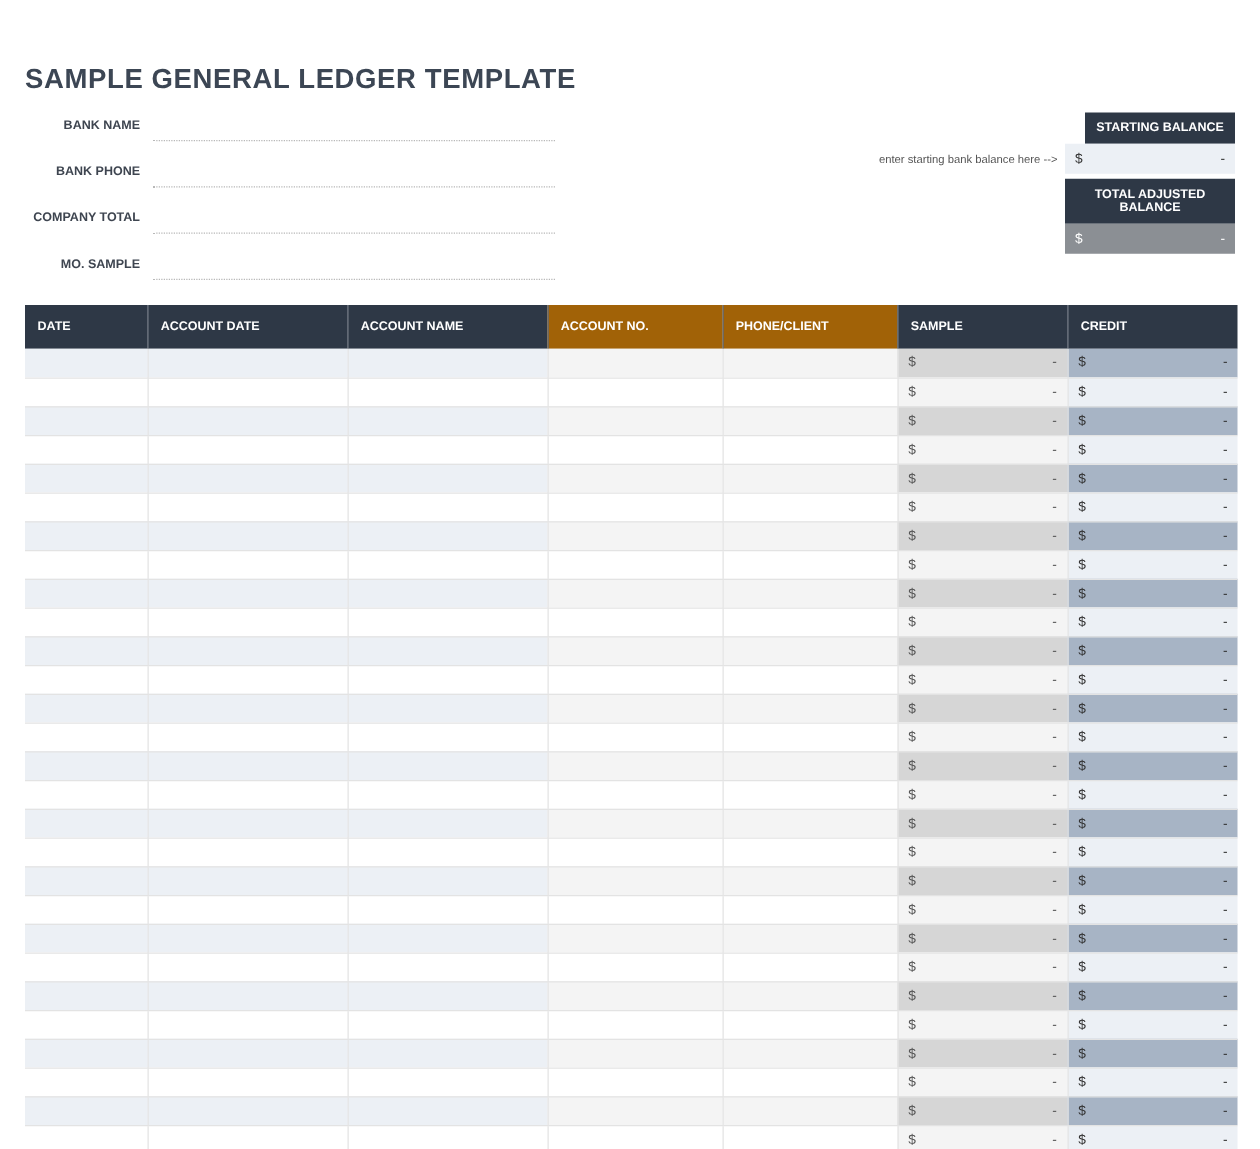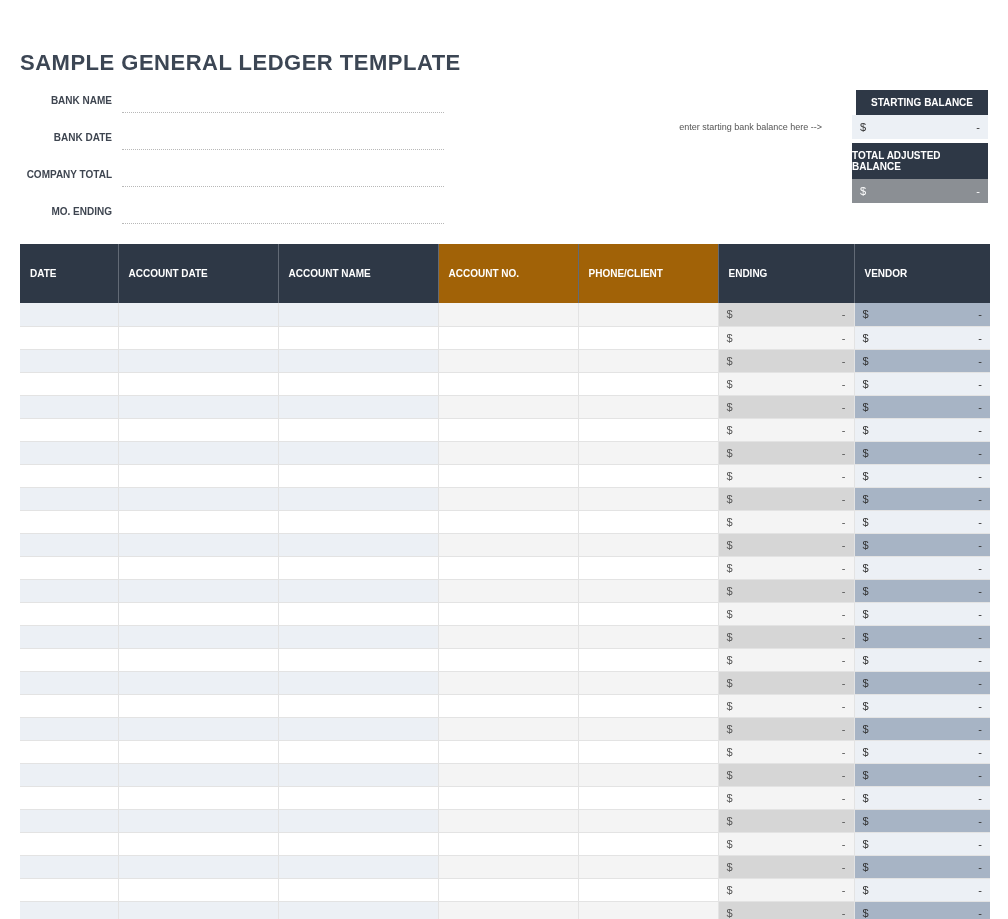--- a/index.html
+++ b/index.html
@@ -4,29 +4,29 @@
 <style>
   * { box-sizing: border-box; margin: 0; padding: 0; }
   body { font-family: Arial, Helvetica, sans-serif; background: #fff; padding: 16px 20px; width: 1008px; }
   .title { font-size: 22px; font-weight: 700; letter-spacing: .5px; color: #3c4654; margin-bottom: 14px; margin-top: 34px; }
   .top-area { display: flex; gap: 0; margin-bottom: 20px; }
   .info-block { display: grid; grid-template-columns: 102px 322px; row-gap: 14px; }
   .info-label { font-size: 10px; font-weight: 700; color: #3e4550; text-align: right; padding: 5px 10px 5px 0; }
   .info-input { border-bottom: 1px dotted #b8b8b8; height: 23px; }
   .spacer { flex: 1; }
   .right-block { display: flex; flex-direction: column; align-items: flex-end; }
-  .hint-row { display: flex; align-items: center; gap: 24px; }
+  .hint-row { display: flex; align-items: center; }
   .hint { font-size: 9px; color: #555; padding-right: 6px; text-align: right; }
-  .bal-header { background: #2e3846; color: #fff; font-size: 10px; font-weight: 700; text-align: center; padding: 7px 0; width: 132px; }
+  .bal-header { background: #2e3846; color: #fff; font-size: 10px; font-weight: 700; text-align: center; padding: 7px 0; width: 120px; }
   .bal-value, .adj-value { width: 136px; height: 24px; font-size: 11px; padding: 0 8px; display: flex; align-items: center; justify-content: space-between; color: #333; }
   .bal-value { background: #ecf0f5; }
-  .adj-header { background: #2e3846; color: #fff; font-size: 10px; font-weight: 700; text-align: left; padding: 7px 0; width: 136px; margin-top: 4px; }
+  .adj-header { background: #2e3846; color: #fff; font-size: 10px; font-weight: 700; text-align: center; padding: 7px 0; width: 136px; margin-top: 4px; }
   .adj-value { background: #8b8f94; color: #fff; }
   table { border-collapse: collapse; width: 100%; table-layout: fixed; }
-  th { font-size: 10px; font-weight: 700; color: #fff; text-align: left; padding: 24px 10px; border-right: 1px solid #626a76; }
+  th { font-size: 10px; font-weight: 700; color: #fff; text-align: left; padding: 12px 10px; border-right: 1px solid #626a76; }
   th:last-child { border-right: none; }
   th.h-dark { background: #2e3846; }
   th.h-grey { background: #a16207; }
   th.h-dark2 { background: #2e3846; }
   td { height: 23px; font-size: 11px; padding: 0 8px; border-right: 1px solid #e3e3e3; border-bottom: 1px solid #e3e3e3; }
   td:last-child { border-right: none; }
   td.date, td.acct-type, td.acct-name { background: #ecf0f5; }
   tr.alt td.date, tr.alt td.acct-type, tr.alt td.acct-name { background: #fff; }
   td.acct-no, td.vendor { background: #f4f4f4; }
   tr.alt td.acct-no, tr.alt td.vendor { background: #fff; }
@@ -47,25 +47,25 @@
 </style>
 </head>
 <body>
 
 <div class="title">SAMPLE GENERAL LEDGER TEMPLATE</div>
 
 <div class="top-area">
   <div class="info-block" id="info-block">
       <div class="info-label">BANK NAME</div>
       <div class="info-input"></div>
-      <div class="info-label">BANK DATE</div>
+      <div class="info-label">BANK PHONE</div>
       <div class="info-input"></div>
       <div class="info-label">COMPANY TOTAL</div>
       <div class="info-input"></div>
-      <div class="info-label">MO. ENDING</div>
+      <div class="info-label">MO. SAMPLE</div>
       <div class="info-input"></div>
     </div>
   <div class="spacer"></div>
   <div class="right-block">
     <div class="bal-header">STARTING BALANCE</div>
     <div class="hint-row">
       <div class="hint">enter starting bank balance here --&gt;</div>
       <div class="bal-value">
         <span>$</span>
         <span>-</span>
@@ -89,22 +89,22 @@
       <col class="c-deb">
       <col class="c-cred">
   </colgroup>
   <thead>
     <tr id="header-row">
         <th class="h-dark">DATE</th>
         <th class="h-dark">ACCOUNT DATE</th>
         <th class="h-dark">ACCOUNT NAME</th>
         <th class="h-grey">ACCOUNT NO.</th>
         <th class="h-grey">PHONE/CLIENT</th>
-        <th class="h-dark2">ENDING</th>
-        <th class="h-dark2">VENDOR</th>
+        <th class="h-dark2">SAMPLE</th>
+        <th class="h-dark2">CREDIT</th>
       </tr>
   </thead>
   <tbody id="ledger-body">
       <tr>
         <td class="date"></td>
         <td class="acct-type"></td>
         <td class="acct-name"></td>
         <td class="acct-no"></td>
         <td class="vendor"></td>
         <td class="debit">

